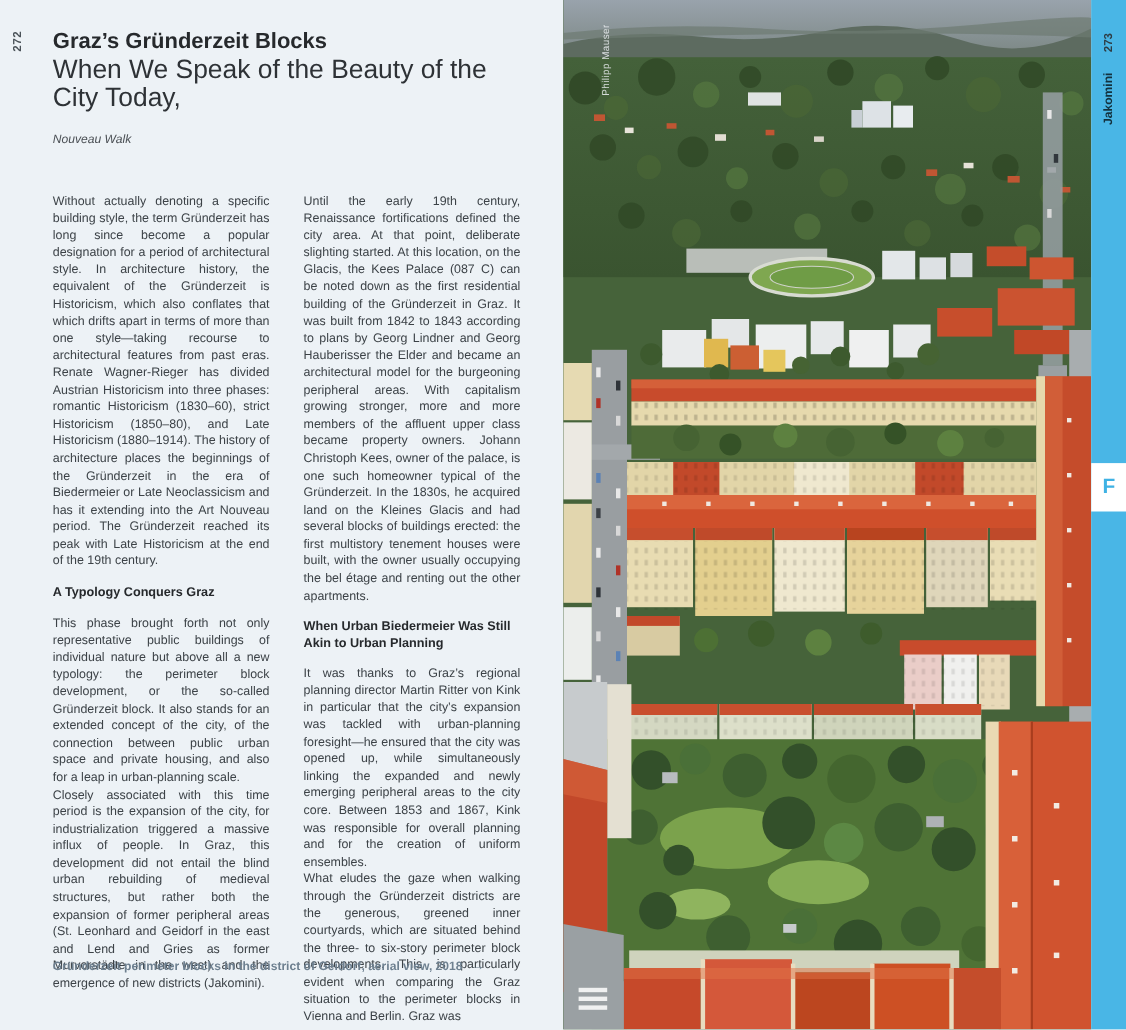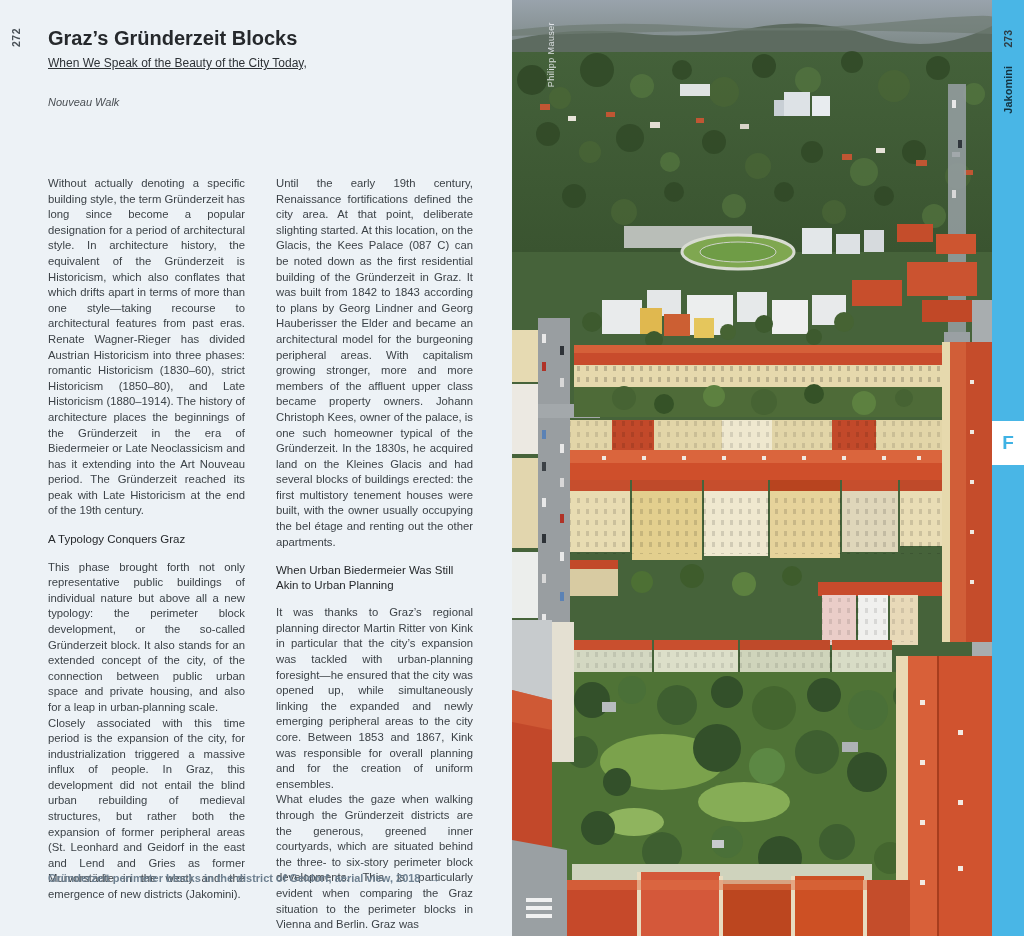--- a/index.html
+++ b/index.html
@@ -8,26 +8,26 @@
     background:#edf2f6;
     font-family:"Liberation Sans","DejaVu Sans",sans-serif;
     color:#3c4247;
   }
   .vtext{writing-mode:vertical-rl;transform:rotate(180deg);}
   
   .page-left{position:absolute;left:0;top:0;width:512px;height:936px;padding-left:41px;}
   .pageno-left{position:absolute;left:10px;top:28px;font-size:10.5px;font-weight:600;color:#4a5258;letter-spacing:.5px;}
   .header{position:absolute;left:48px;top:26px;width:440px;}
   .title{font-size:20px;font-weight:700;color:#26292c;line-height:25px;margin:0;}
-  .subtitle{font-size:12px;font-weight:400;color:#2e3236;line-height:25px;margin:0;text-decoration:underline;}
+  .subtitle{font-size:24px;font-weight:400;color:#2e3236;line-height:25px;margin:0;}
   .author{font-size:11px;font-style:italic;color:#4a4f54;margin-top:20px;}
   .columns{position:absolute;left:48px;top:176px;width:425px;display:flex;gap:31px;}
   .col{width:206px;font-size:11.3px;line-height:15.6px;text-align:justify;hyphens:auto;-webkit-hyphens:auto;}
   .col p{margin:0;}
-  .col h3{font-size:11.5px;font-weight:400;color:#26292c;margin:13px 0 13px 0;line-height:14.5px;text-align:left;}
+  .col h3{font-size:11.5px;font-weight:700;color:#26292c;margin:13px 0 13px 0;line-height:14.5px;text-align:left;}
   .caption{position:absolute;left:48px;top:871px;width:440px;font-size:11px;font-weight:700;color:#6e8090;}
   .caption .arrow{margin-left:8px;font-weight:400;font-size:12px;}
   
   .photo{position:absolute;left:512px;top:0;width:480px;height:936px;overflow:hidden;background:#46633a;}
   .photo svg{display:block;}
   .credit{position:absolute;left:34px;top:22px;font-size:9px;letter-spacing:.4px;color:rgba(238,241,245,.85);}
   
   .sidebar{position:absolute;left:992px;top:0;width:32px;height:936px;background:#49b6e6;}
   .pageno-right{position:absolute;left:0;top:30px;width:32px;text-align:center;font-size:10.5px;font-weight:600;color:#2e3d45;display:flex;justify-content:center;}
   .district{position:absolute;left:0;top:66px;width:32px;font-size:11px;font-weight:700;color:#14323f;display:flex;justify-content:center;}

